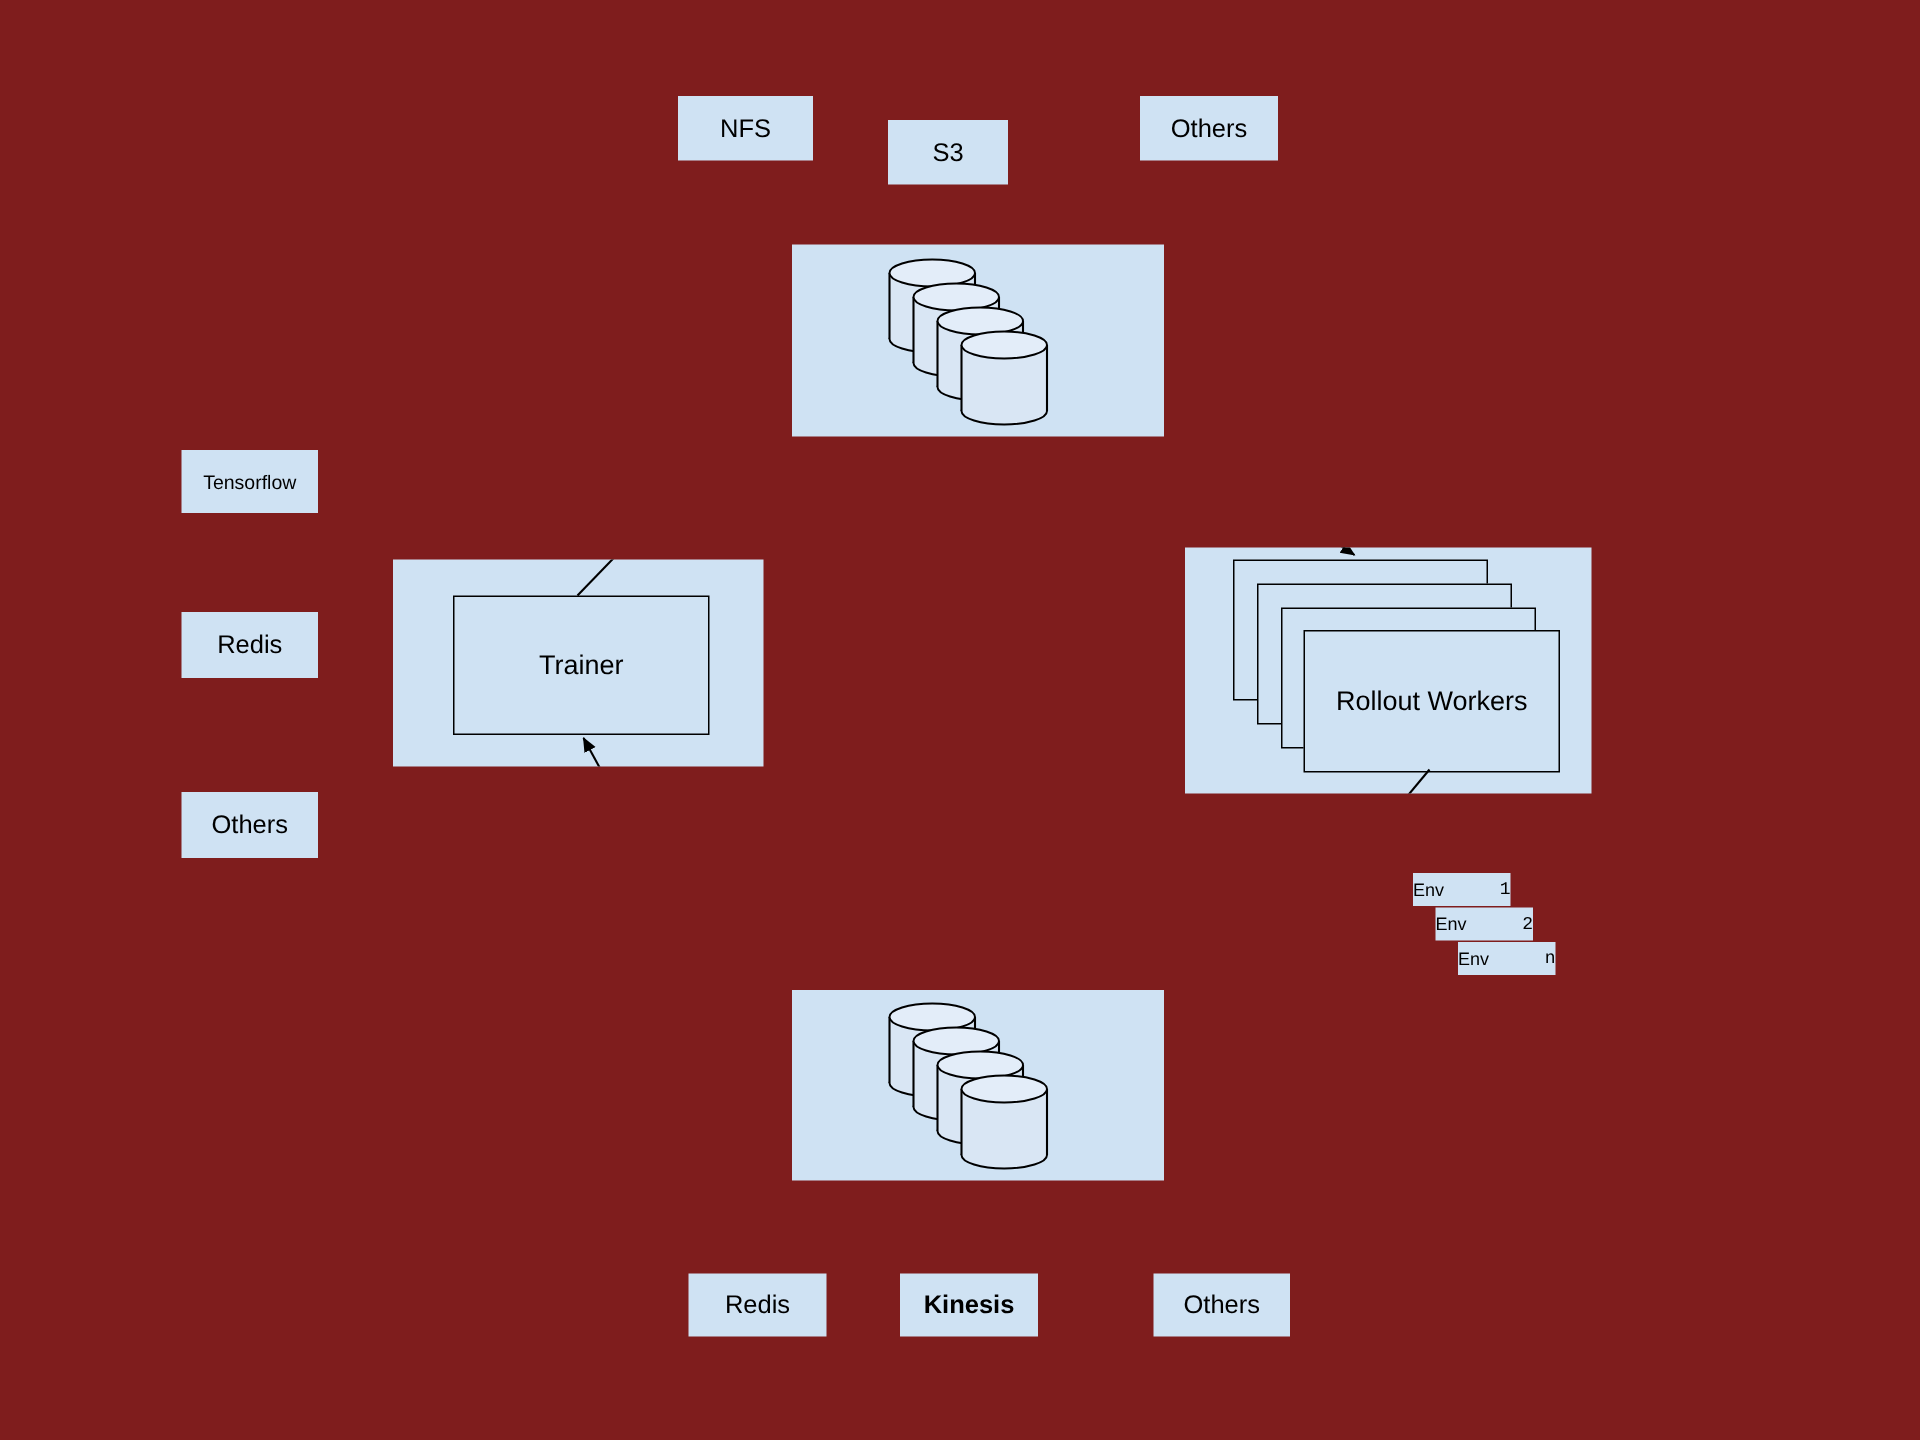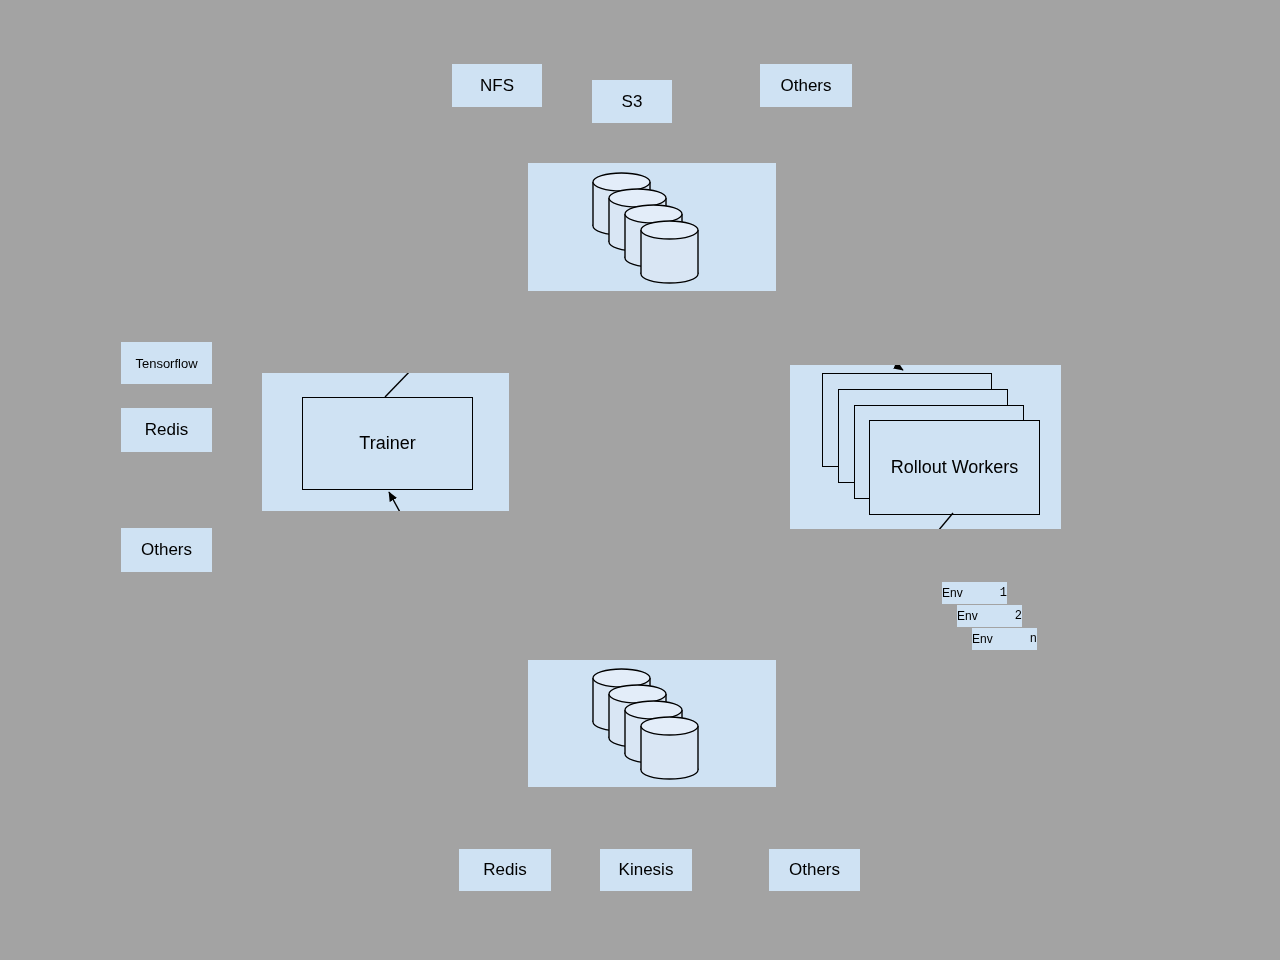--- a/index.html
+++ b/index.html
@@ -1,19 +1,19 @@
 <!DOCTYPE html>
 <html><head>
 <meta charset="utf-8">
 <style>
   html,body{margin:0;padding:0;background:#000;}
   #canvas{
     position:relative;
     width:1280px;height:960px;
-    background:#a3a3a3;
+    background:#7f1d1d;
     font-family:"Liberation Sans", sans-serif;
     color:#000000;
     overflow:hidden;
   }
   .node{
     position:absolute;
     background:#cfe2f3;
     display:flex;
     align-items:center;
     justify-content:center;
@@ -110,21 +110,21 @@
       <g>
         <ellipse class="cyl-stroke" cx="141.5" cy="111" rx="28.5" ry="9" fill="#d9e6f4"></ellipse>
         <rect x="113" y="67" width="57" height="44" fill="#d9e6f4"></rect>
         <line class="ln" x1="113" y1="67" x2="113" y2="111"></line>
         <line class="ln" x1="170" y1="67" x2="170" y2="111"></line>
         <ellipse class="cyl-stroke" cx="141.5" cy="67" rx="28.5" ry="9" fill="#e3edf9"></ellipse>
       </g>
     </svg>
   </div>
 
-  <div class="node small-label" style="left:121px;top:300px;width:91px;height:42px;margin-top:42px;">
+  <div class="node small-label" style="left:121px;top:300px;width:91px;height:42px;">
     <span>Tensorflow</span>
   </div>
   <div class="node" style="left:121px;top:408px;width:91px;height:44px;">
     <span>Redis</span>
   </div>
   <div class="node" style="left:121px;top:528px;width:91px;height:44px;">
     <span>Others</span>
   </div>
 
   <div class="panel" style="left:790px;top:365px;width:271px;height:164px;">
@@ -202,20 +202,20 @@
         <line class="ln" x1="113" y1="66" x2="113" y2="110"></line>
         <line class="ln" x1="170" y1="66" x2="170" y2="110"></line>
         <ellipse class="cyl-stroke" cx="141.5" cy="66" rx="28.5" ry="9" fill="#e3edf9"></ellipse>
       </g>
     </svg>
   </div>
 
   <div class="node" style="left:459px;top:849px;width:92px;height:42px;">
     <span>Redis</span>
   </div>
-  <div class="node" style="left:600px;top:849px;width:92px;height:42px;">
+  <div class="node" style="left:600px;top:849px;width:92px;height:42px;font-weight:bold;">
     <span>Kinesis</span>
   </div>
   <div class="node" style="left:769px;top:849px;width:91px;height:42px;">
     <span>Others</span>
   </div>
 
 </div>
 
 </body></html>

